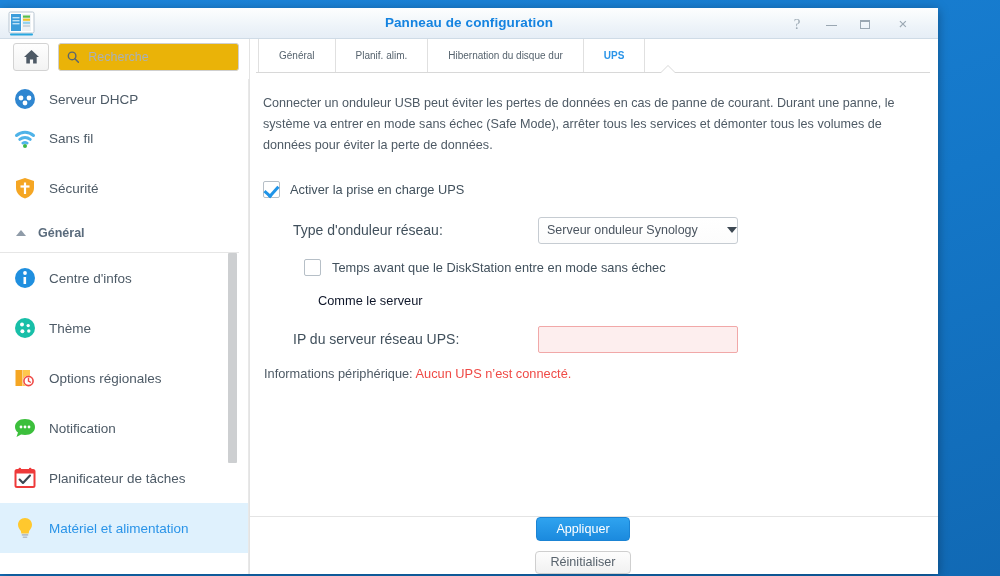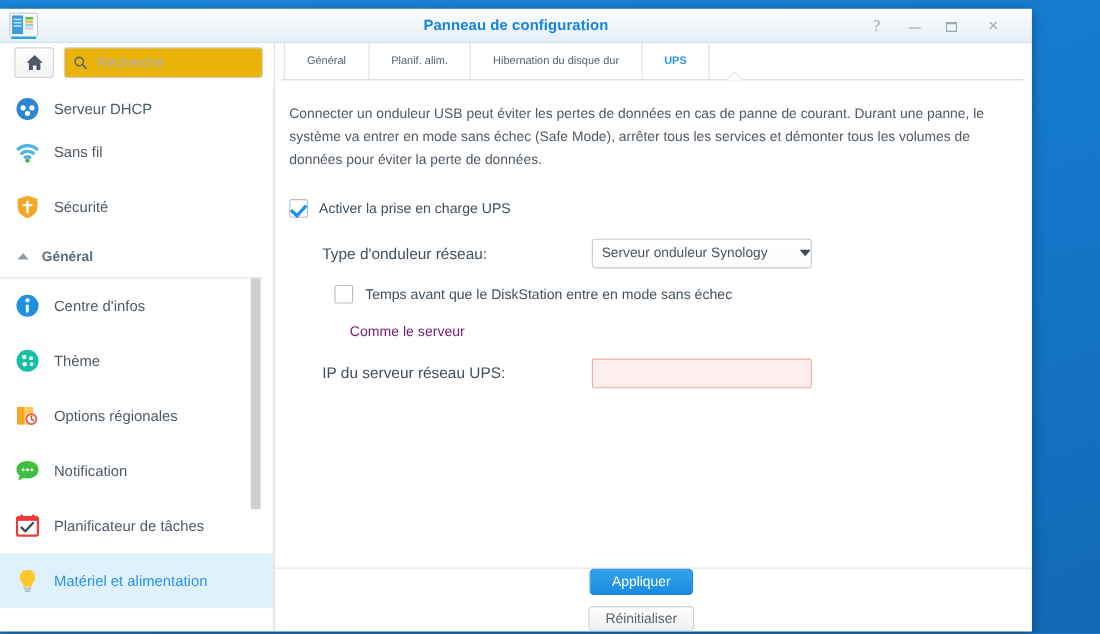--- a/index.html
+++ b/index.html
@@ -242,21 +242,21 @@
     width:0;height:0; flex:0 0 auto;
     border-left: 5px solid transparent;
     border-right: 5px solid transparent;
     border-top: 6px solid #3d4852;
     margin-left: 4px;
   }
 
   #row-time { margin-bottom: 2px; gap: 11px; padding-left: 41px; }
   #row-link  { padding-left: 55px; height: 33px; display:flex; align-items:center; }
   #link-server {
-    font-size: 12.8px; color: #701a75; text-decoration: none;
+    font-size: 12.8px; color: #0f172a; text-decoration: none;
   }
 
   #row-ip { margin-top: 7px; margin-bottom: 12px; }
   #ip-input {
     width: 200px; height: 27px;
     border: 1px solid #f1a8a8; border-radius: 2px;
     background: #fdeeee;
     outline: none;
     font-family: "Liberation Sans", sans-serif;
     font-size: 12.5px; color: #4b5560;
@@ -499,20 +499,24 @@
 
         <div id="row-link">
           <a href="#" id="link-server">Comme le serveur</a>
         </div>
 
         <div class="form-row" id="row-ip">
           <div class="field-label">IP du serveur réseau UPS:</div>
           <input type="text" id="ip-input" placeholder="" style="">
         </div>
 
+        <div id="row-info">
+          <span>Informations périphérique:</span>
+          <span id="info-value">Aucun UPS n’est connecté.</span>
+        </div>
 
       </div>
 
       <div id="footer">
         <div class="btn" id="btn-apply">Appliquer</div>
         <div class="btn" id="btn-reset">Réinitialiser</div>
       </div>
 
     </div>
   </div>

